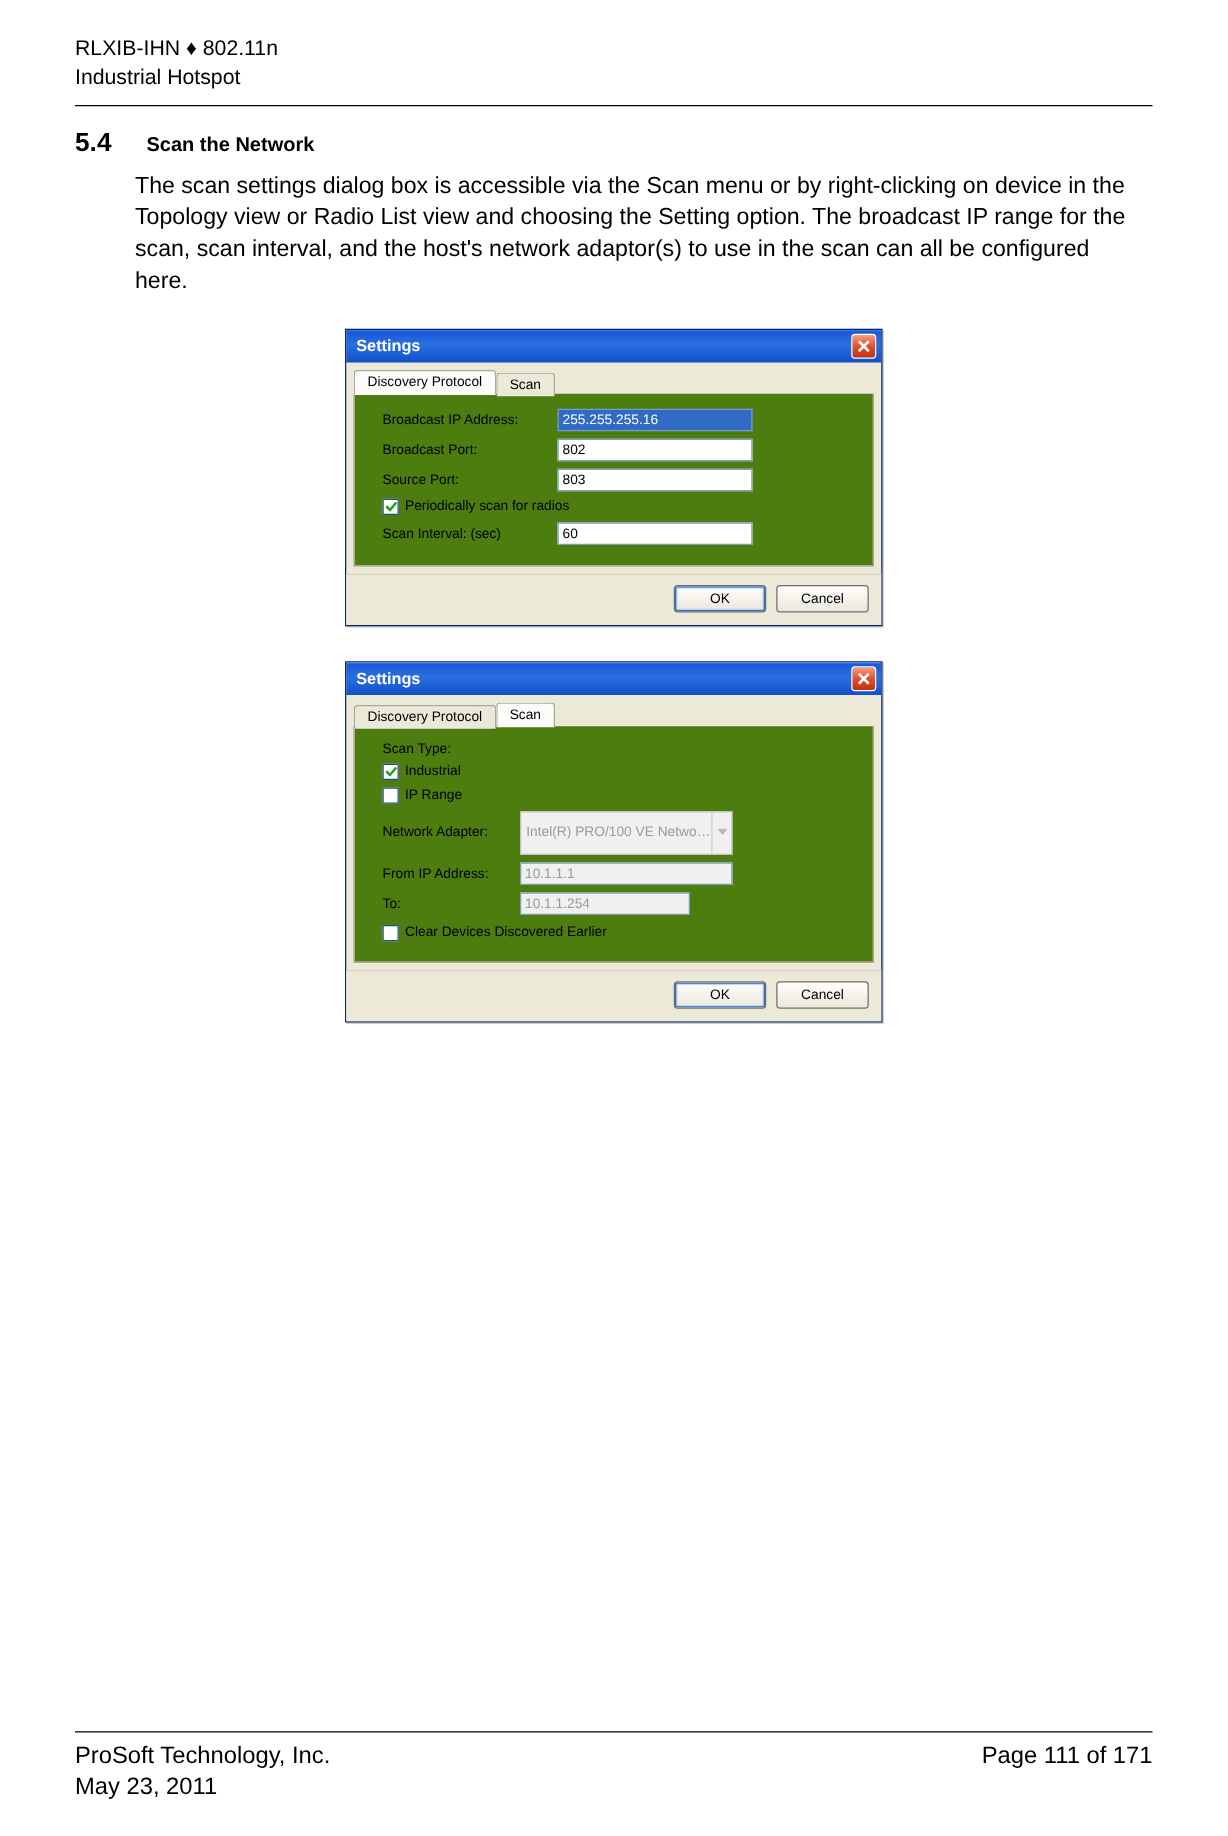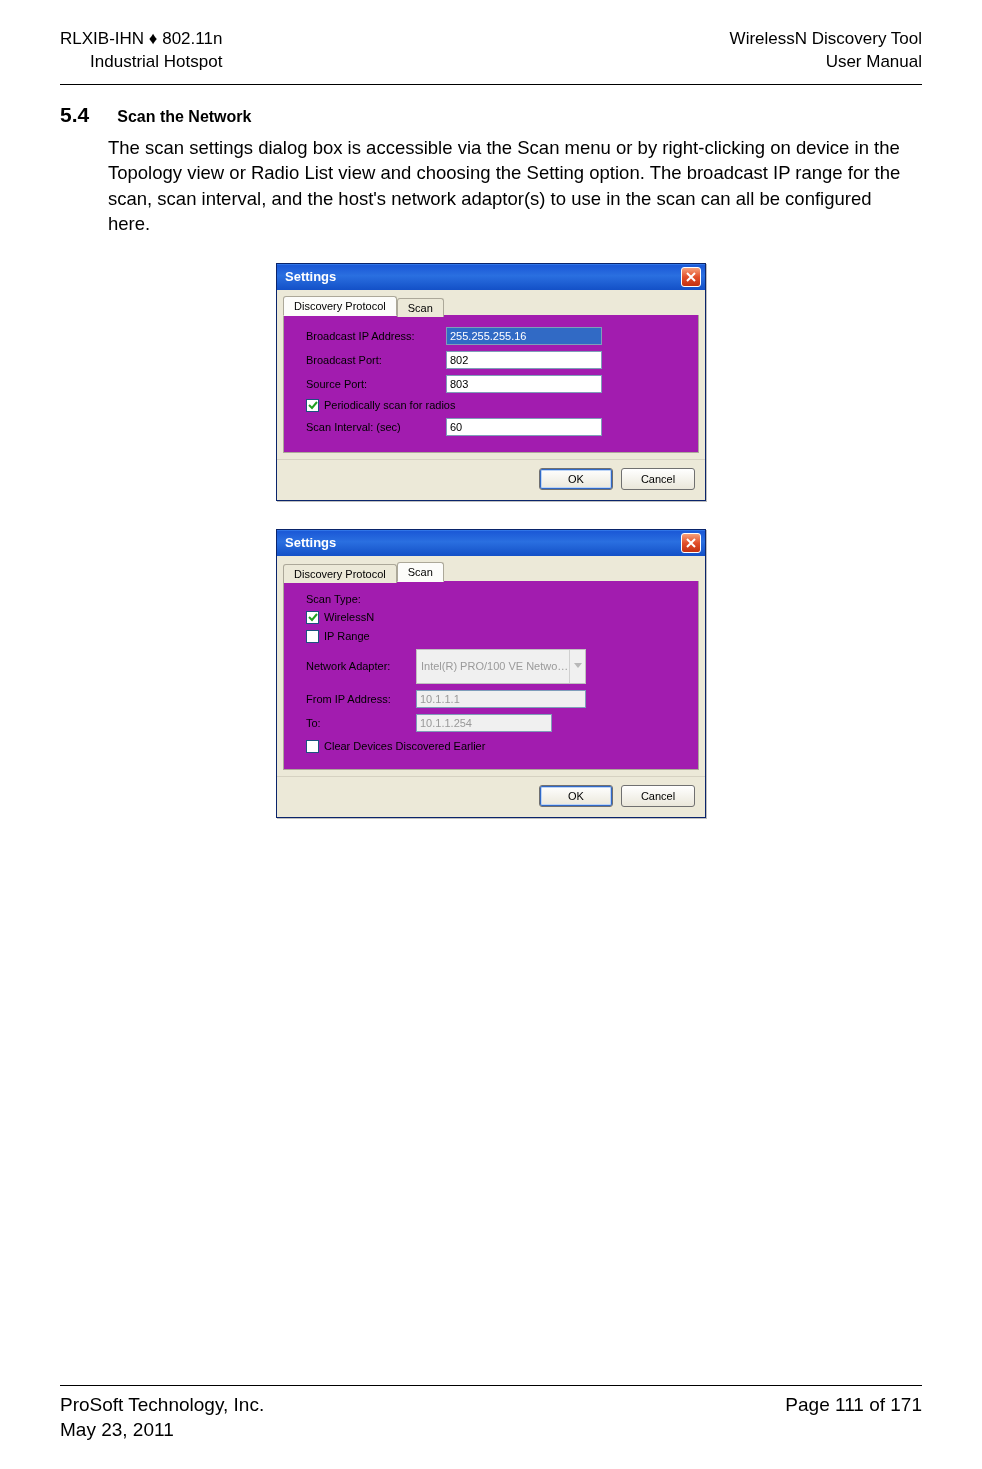--- a/index.html
+++ b/index.html
@@ -13,21 +13,21 @@
   }
   .page {
     padding: 28px 60px 0 60px;
   }
   .hdr {
     display: flex;
     justify-content: space-between;
     font-size: 17px;
     line-height: 1.35;
   }
-  .hdr-left { text-align: right; }
+  .hdr-left { text-align: left; }
   .hdr-right { text-align: right; }
   .hr {
     border: none;
     border-top: 1.5px solid #000;
     margin: 10px 0 18px 0;
   }
   .section-row {
     display: flex;
     align-items: baseline;
     gap: 28px;
@@ -110,21 +110,21 @@
     background: #fcfcfa;
     z-index: 3;
     top: 0;
     border-bottom: 1px solid #fcfcfa;
     margin-bottom: -1px;
   }
   .tab-body {
     margin: 0 6px 6px 6px;
     border: 1px solid #aca899;
     border-top: none;
-    background: #a21caf;
+    background: #4d7c0f;
     padding: 12px 14px 10px 22px;
   }
   .form-row {
     display: flex;
     align-items: center;
     margin-bottom: 6px;
     font-size: 11px;
   }
   .form-label {
     width: 140px;
@@ -221,24 +221,20 @@
 </head>
 <body>
 
 <div class="page">
 
   <div class="hdr">
     <div class="hdr-left">
       <div>RLXIB-IHN ♦ 802.11n</div>
       <div>Industrial Hotspot</div>
     </div>
-    <div class="hdr-right">
-      <div>WirelessN Discovery Tool</div>
-      <div>User Manual</div>
-    </div>
   </div>
   <hr class="hr">
 
   <div class="section-row">
     <div class="section-num">5.4</div>
     <div class="section-title">Scan the Network</div>
   </div>
   <p class="body-text">The scan settings dialog box is accessible via the Scan menu or by right-clicking on device in the Topology view or Radio List view and choosing the Setting option. The broadcast IP range for the scan, scan interval, and the host's network adaptor(s) to use in the scan can all be configured here.</p>
 
   <div class="dialog-wrap">
@@ -305,21 +301,21 @@
       <div class="tab-body">
         <div class="form-row">
           <span class="form-label">Scan Type:</span>
         </div>
         <div class="chk-row chk-sub">
           <span class="chk">
             <svg viewBox="0 0 10 10">
                 <path d="M1 5 L4 8 L9 2" stroke="#22a022" stroke-width="2" fill="none"></path>
               </svg>
           </span>
-          <span>WirelessN</span>
+          <span>Industrial</span>
         </div>
         <div class="chk-row chk-sub">
           <span class="chk"></span>
           <span>IP Range</span>
         </div>
         <div class="form-row">
           <span class="form-label" style="width:110px">Network Adapter:</span>
           <div class="select-wrap">
             <span class="select-text">Intel(R) PRO/100 VE Netwo…</span>
             <span class="select-arrow">

